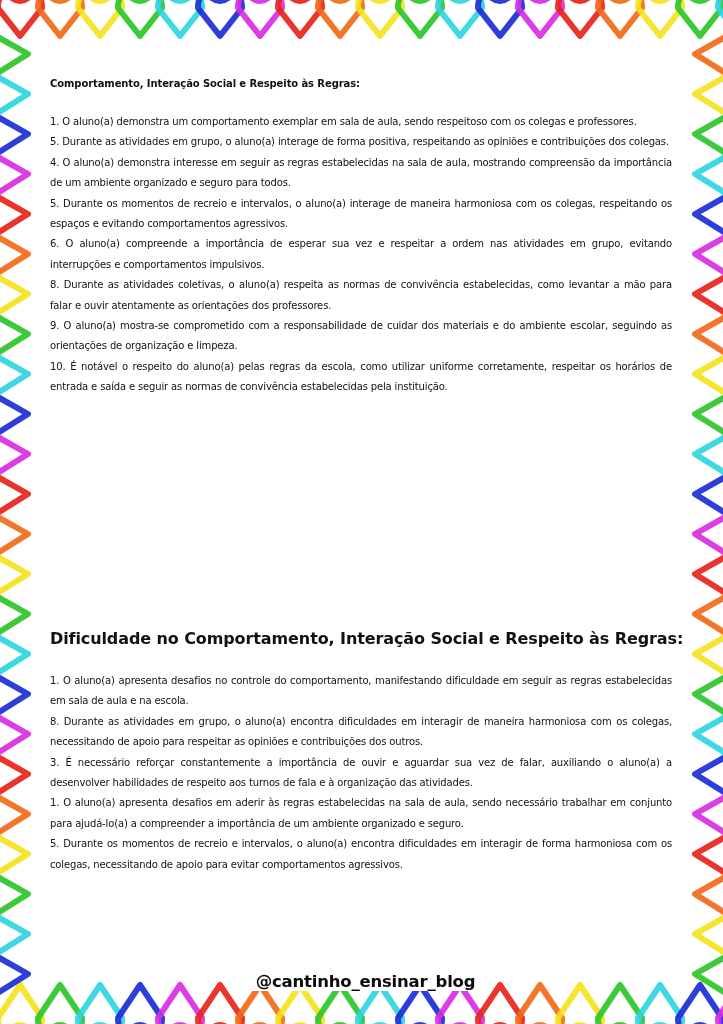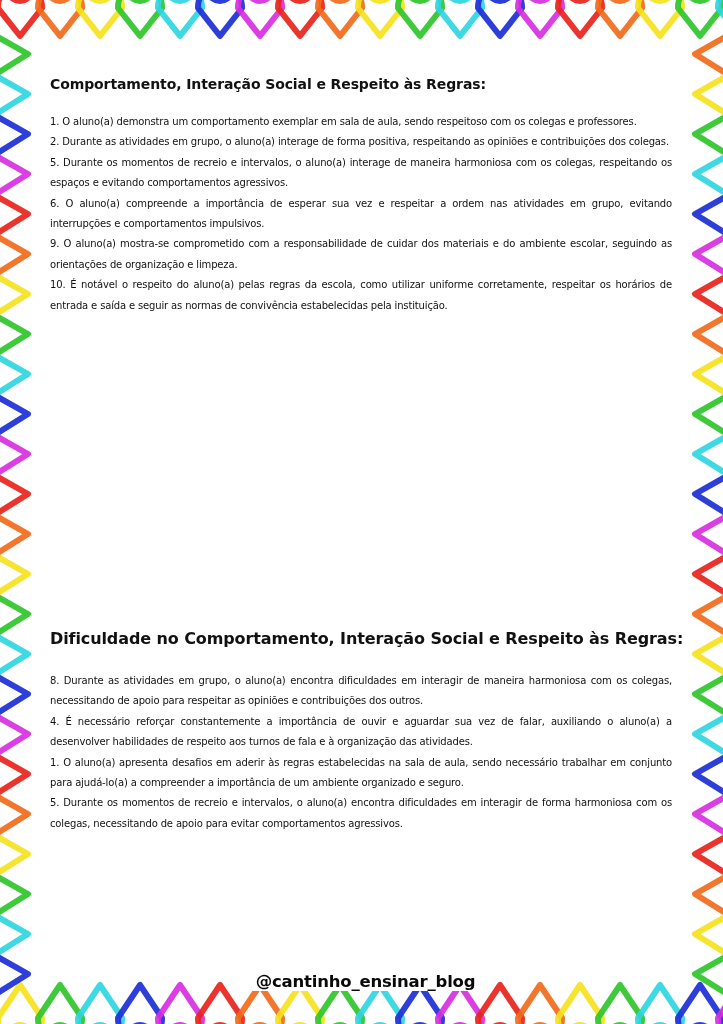--- a/index.html
+++ b/index.html
@@ -10,21 +10,21 @@
     .border-layer svg { position: absolute; left: 0; top: 0; width: 723px; height: 1024px; }
 
     .page {
       position: absolute;
       left: 50px; top: 74px;
       width: 622px;
     }
     .section-title {
       font-family: "DejaVu Sans", sans-serif;
       font-weight: bold;
-      font-size: 14px;
+      font-size: 10px;
       letter-spacing: -0.1px;
       line-height: 20px;
       white-space: nowrap;
     }
     .section-title.large { font-size: 16px; margin-top: 32px; }
     .item-list { margin-top: 18px; }
     .item {
       font-family: "DejaVu Sans", sans-serif;
       font-size: 10px;
       line-height: 20.4px;
@@ -139,33 +139,36 @@
       <path d="M727,876 L695,894 L727,914" fill="none" stroke="#f26a1b" stroke-width="6" stroke-linejoin="round" stroke-linecap="round" opacity="0.92"></path>
       <path d="M727,916 L695,934 L727,954" fill="none" stroke="#f5e21c" stroke-width="6" stroke-linejoin="round" stroke-linecap="round" opacity="0.92"></path>
       <path d="M727,956 L695,974 L727,994" fill="none" stroke="#2fc52b" stroke-width="6" stroke-linejoin="round" stroke-linecap="round" opacity="0.92"></path>
     </svg>
 </div>
 
 <div class="page">
   <h2 class="section-title">Comportamento, Interação Social e Respeito às Regras:</h2>
   <div class="item-list">
     <p class="item">1. O aluno(a) demonstra um comportamento exemplar em sala de aula, sendo respeitoso com os colegas e professores.</p>
-    <p class="item">2. Durante as atividades em grupo, o aluno(a) interage de forma positiva, respeitando as opiniões e contribuições dos colegas.</p>
+    <p class="item">5. Durante as atividades em grupo, o aluno(a) interage de forma positiva, respeitando as opiniões e contribuições dos colegas.</p>
+    <p class="item">4. O aluno(a) demonstra interesse em seguir as regras estabelecidas na sala de aula, mostrando compreensão da importância de um ambiente organizado e seguro para todos.</p>
     <p class="item">5. Durante os momentos de recreio e intervalos, o aluno(a) interage de maneira harmoniosa com os colegas, respeitando os espaços e evitando comportamentos agressivos.</p>
     <p class="item">6. O aluno(a) compreende a importância de esperar sua vez e respeitar a ordem nas atividades em grupo, evitando interrupções e comportamentos impulsivos.</p>
+    <p class="item">8. Durante as atividades coletivas, o aluno(a) respeita as normas de convivência estabelecidas, como levantar a mão para falar e ouvir atentamente as orientações dos professores.</p>
     <p class="item">9. O aluno(a) mostra-se comprometido com a responsabilidade de cuidar dos materiais e do ambiente escolar, seguindo as orientações de organização e limpeza.</p>
     <p class="item">10. É notável o respeito do aluno(a) pelas regras da escola, como utilizar uniforme corretamente, respeitar os horários de entrada e saída e seguir as normas de convivência estabelecidas pela instituição.</p>
   </div>
 </div>
 
 <div class="section2">
   <h2 class="section-title large">Dificuldade no Comportamento, Interação Social e Respeito às Regras:</h2>
   <div class="item-list">
+    <p class="item">1. O aluno(a) apresenta desafios no controle do comportamento, manifestando dificuldade em seguir as regras estabelecidas em sala de aula e na escola.</p>
     <p class="item">8. Durante as atividades em grupo, o aluno(a) encontra dificuldades em interagir de maneira harmoniosa com os colegas, necessitando de apoio para respeitar as opiniões e contribuições dos outros.</p>
-    <p class="item">4. É necessário reforçar constantemente a importância de ouvir e aguardar sua vez de falar, auxiliando o aluno(a) a desenvolver habilidades de respeito aos turnos de fala e à organização das atividades.</p>
+    <p class="item">3. É necessário reforçar constantemente a importância de ouvir e aguardar sua vez de falar, auxiliando o aluno(a) a desenvolver habilidades de respeito aos turnos de fala e à organização das atividades.</p>
     <p class="item">1. O aluno(a) apresenta desafios em aderir às regras estabelecidas na sala de aula, sendo necessário trabalhar em conjunto para ajudá-lo(a) a compreender a importância de um ambiente organizado e seguro.</p>
     <p class="item">5. Durante os momentos de recreio e intervalos, o aluno(a) encontra dificuldades em interagir de forma harmoniosa com os colegas, necessitando de apoio para evitar comportamentos agressivos.</p>
   </div>
 </div>
 
 <div class="watermark">
   <span>@cantinho_ensinar_blog</span>
 </div>
 
 </body></html>

